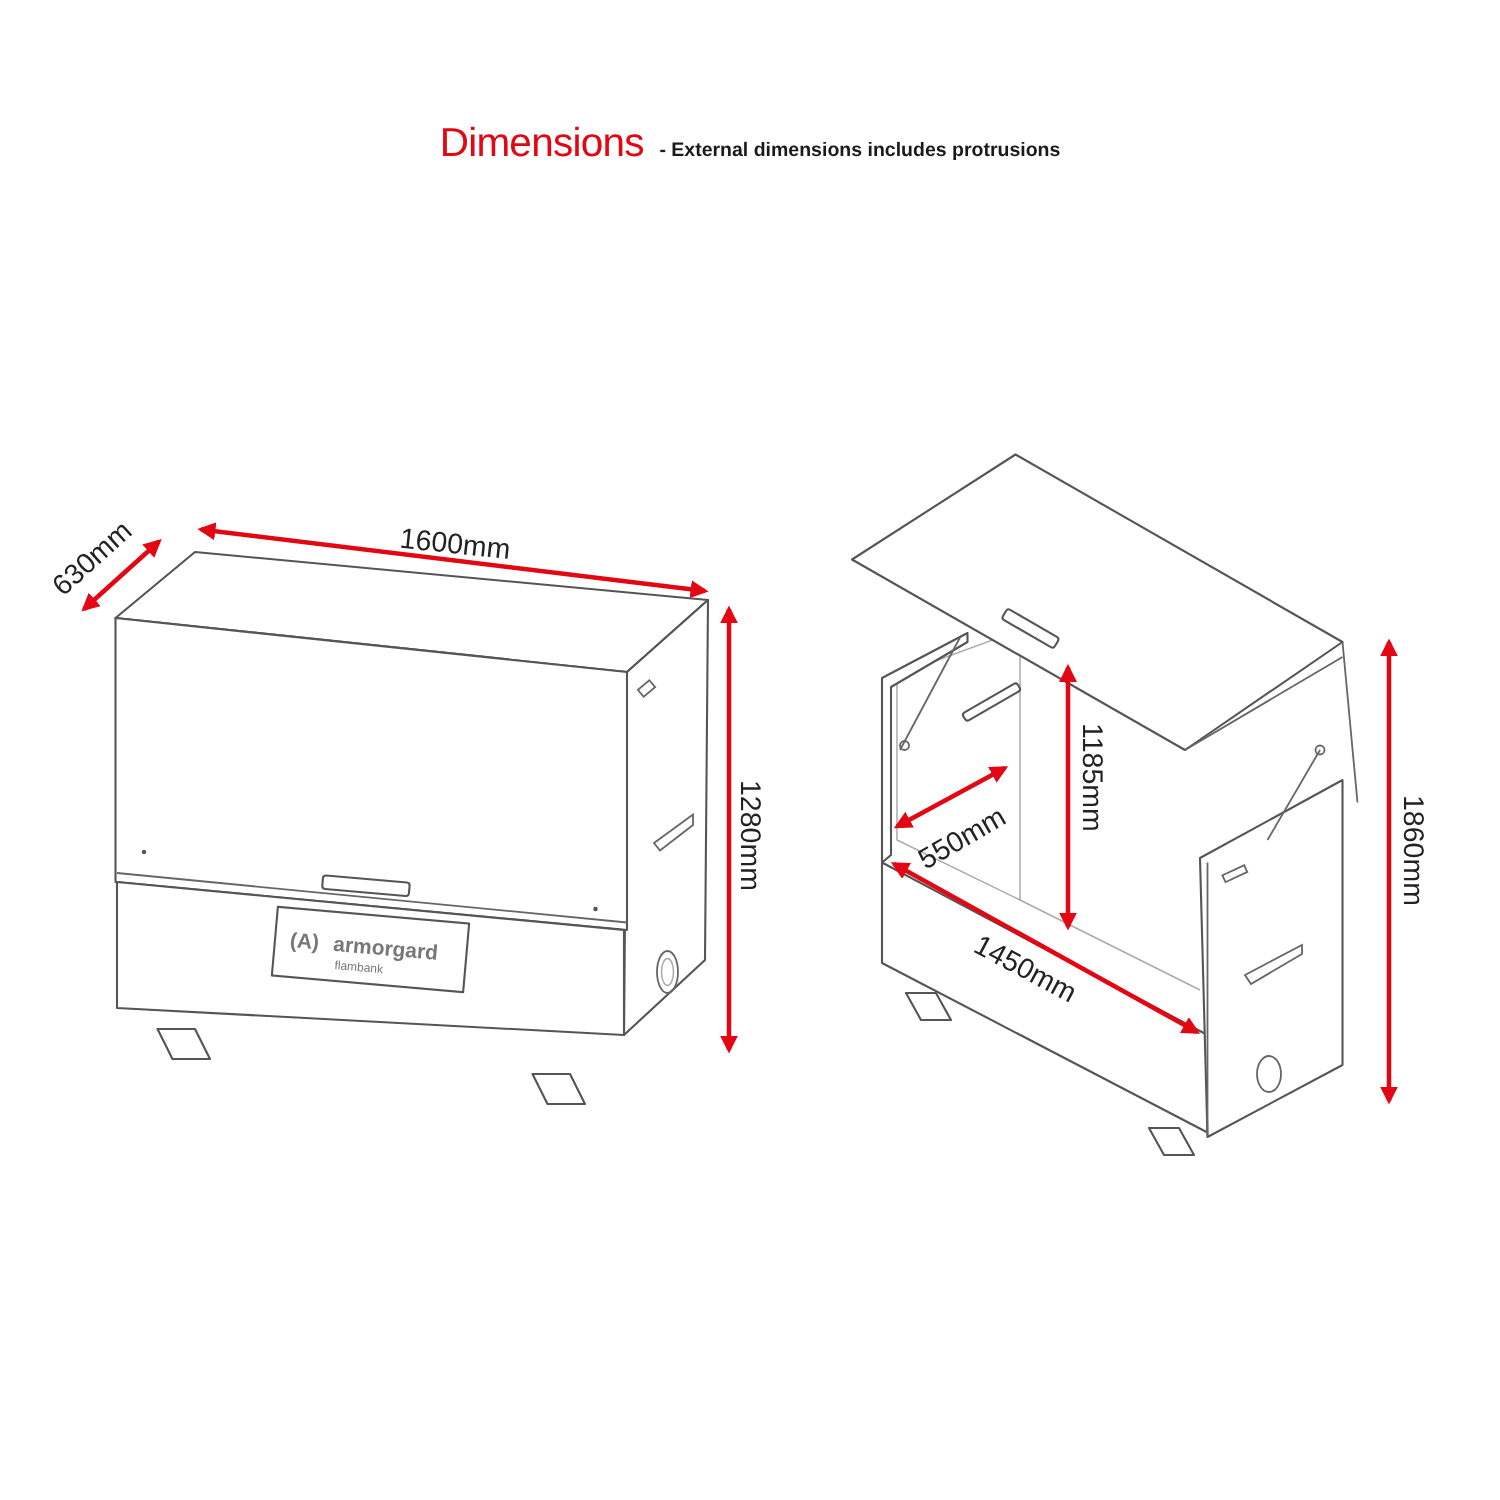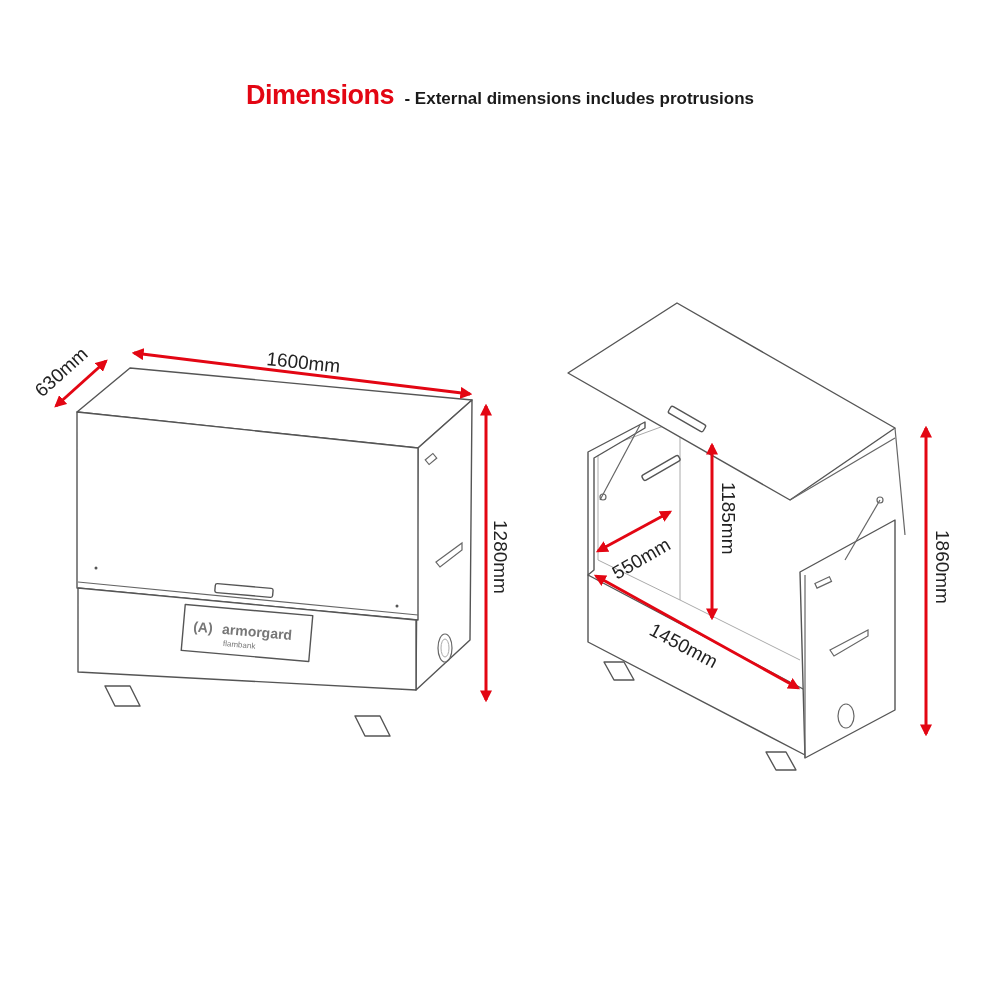--- a/index.html
+++ b/index.html
@@ -1,19 +1,19 @@
 <!DOCTYPE html>
 <html><head>
 <meta charset="utf-8">
 <style>
   html, body { margin:0; padding:0; background:#ffffff; }
   body { width:1000px; height:1000px; position:relative; overflow:hidden; font-family:"Liberation Sans", sans-serif; }
   .title { position:absolute; left:0; top:80px; width:1000px; text-align:center; white-space:nowrap; }
-  .title .main { color:#e30613; font-weight:bold; font-size:27px; letter-spacing:-0.5px; }
-  .title .sub { color:#1a1a1a; font-weight:bold; font-size:17px; margin-left:6px; }
+  .title .main { color:#e30613; font-weight:normal; font-size:27px; letter-spacing:-0.5px; }
+  .title .sub { color:#1a1a1a; font-weight:bold; font-size:13px; margin-left:6px; }
   svg.diagram { position:absolute; left:0; top:0; }
   .edge { fill:#ffffff; stroke:#555; stroke-width:1.4; stroke-linejoin:round; }
   .line { fill:none; stroke:#666; stroke-width:1.2; }
   .thin { fill:none; stroke:#aaa; stroke-width:1; }
   .dim { stroke:#e30613; stroke-width:3; fill:none; }
   .dimtext { font-family:"Liberation Sans", sans-serif; font-size:19px; fill:#222; }
   .logo { font-family:"Liberation Sans", sans-serif; font-size:14px; font-weight:bold; fill:#777; }
   .logo-sub { font-family:"Liberation Sans", sans-serif; font-size:8px; fill:#777; }
 </style>
 </head>

